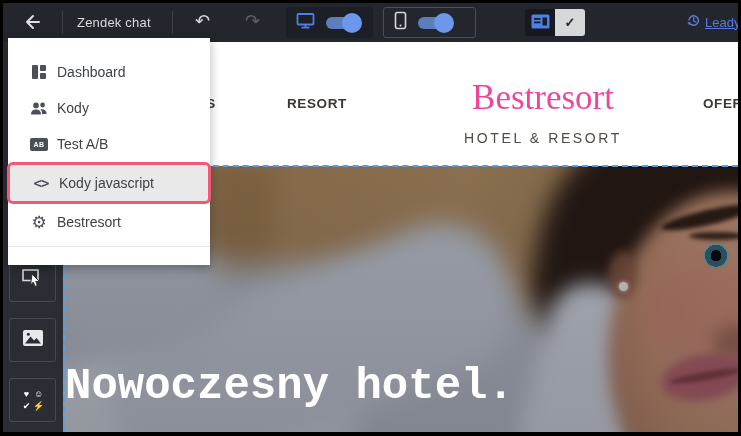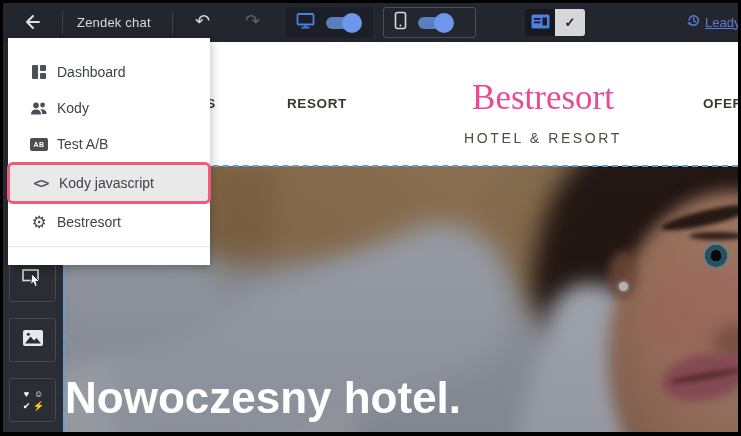--- a/index.html
+++ b/index.html
@@ -55,21 +55,21 @@
   .ph-ear{left:545px;top:85px;width:30px;height:48px;background:#8a5a44;opacity:.8;filter:blur(5px);}
   .ph-eyelid{left:626px;top:66px;width:56px;height:8px;background:#3a241a;filter:blur(2px);}
   .ph-brow{left:597px;top:44px;width:95px;height:15px;background:#20120a;opacity:.92;filter:blur(2px);transform:rotate(-13deg);}
   .ph-eye{left:628px;top:72px;width:50px;height:34px;filter:blur(.5px);border-radius:0;
           background:radial-gradient(circle at 50% 52%,#05090b 0 5.5px,#2f6573 5.5px 11px,#7fa3a4 11px 12.5px,rgba(0,0,0,0) 13px);}
   .ph-earring{left:556px;top:116px;width:9px;height:9px;background:#ece8e1;box-shadow:0 0 4px rgba(255,255,255,.8);}
   .ph-nose{left:650px;top:158px;width:46px;height:38px;background:#8a5a44;opacity:.7;filter:blur(8px);}
   .ph-lips{left:598px;top:188px;width:88px;height:46px;background:#b0606a;filter:blur(4px);transform:rotate(-10deg);}
   .ph-lipline{left:606px;top:206px;width:74px;height:8px;background:#7e3a42;filter:blur(2px);transform:rotate(-10deg);}
   .ph-overlay{left:0;top:0;right:0;bottom:0;border-radius:0;background:linear-gradient(rgba(18,16,24,.22),rgba(18,16,24,.30));}
-  .hero-title{position:absolute;left:2px;bottom:12px;color:#fff;font-family:Liberation Sans, sans-serif;
+  .hero-title{position:absolute;left:2px;bottom:24px;color:#fff;font-family:Liberation Mono, monospace;
               font-weight:bold;font-size:44px;line-height:1;white-space:nowrap;cursor:text;}
 
   
   .guide-v{position:absolute;left:60px;top:39px;bottom:0;width:0;border-left:2px dashed #5b9fe3;z-index:3;}
   .guide-h{position:absolute;left:60px;top:162px;width:675px;height:0;border-top:2px dashed #5b9fe3;z-index:3;}
 
   
   .menu{position:absolute;left:5px;top:35px;width:202px;background:#fff;z-index:20;
         box-shadow:0 3px 10px rgba(0,0,0,.3);padding:16px 0 12px 0;}
   .menu-item{display:flex;align-items:center;height:36px;padding-left:22px;gap:9px;

